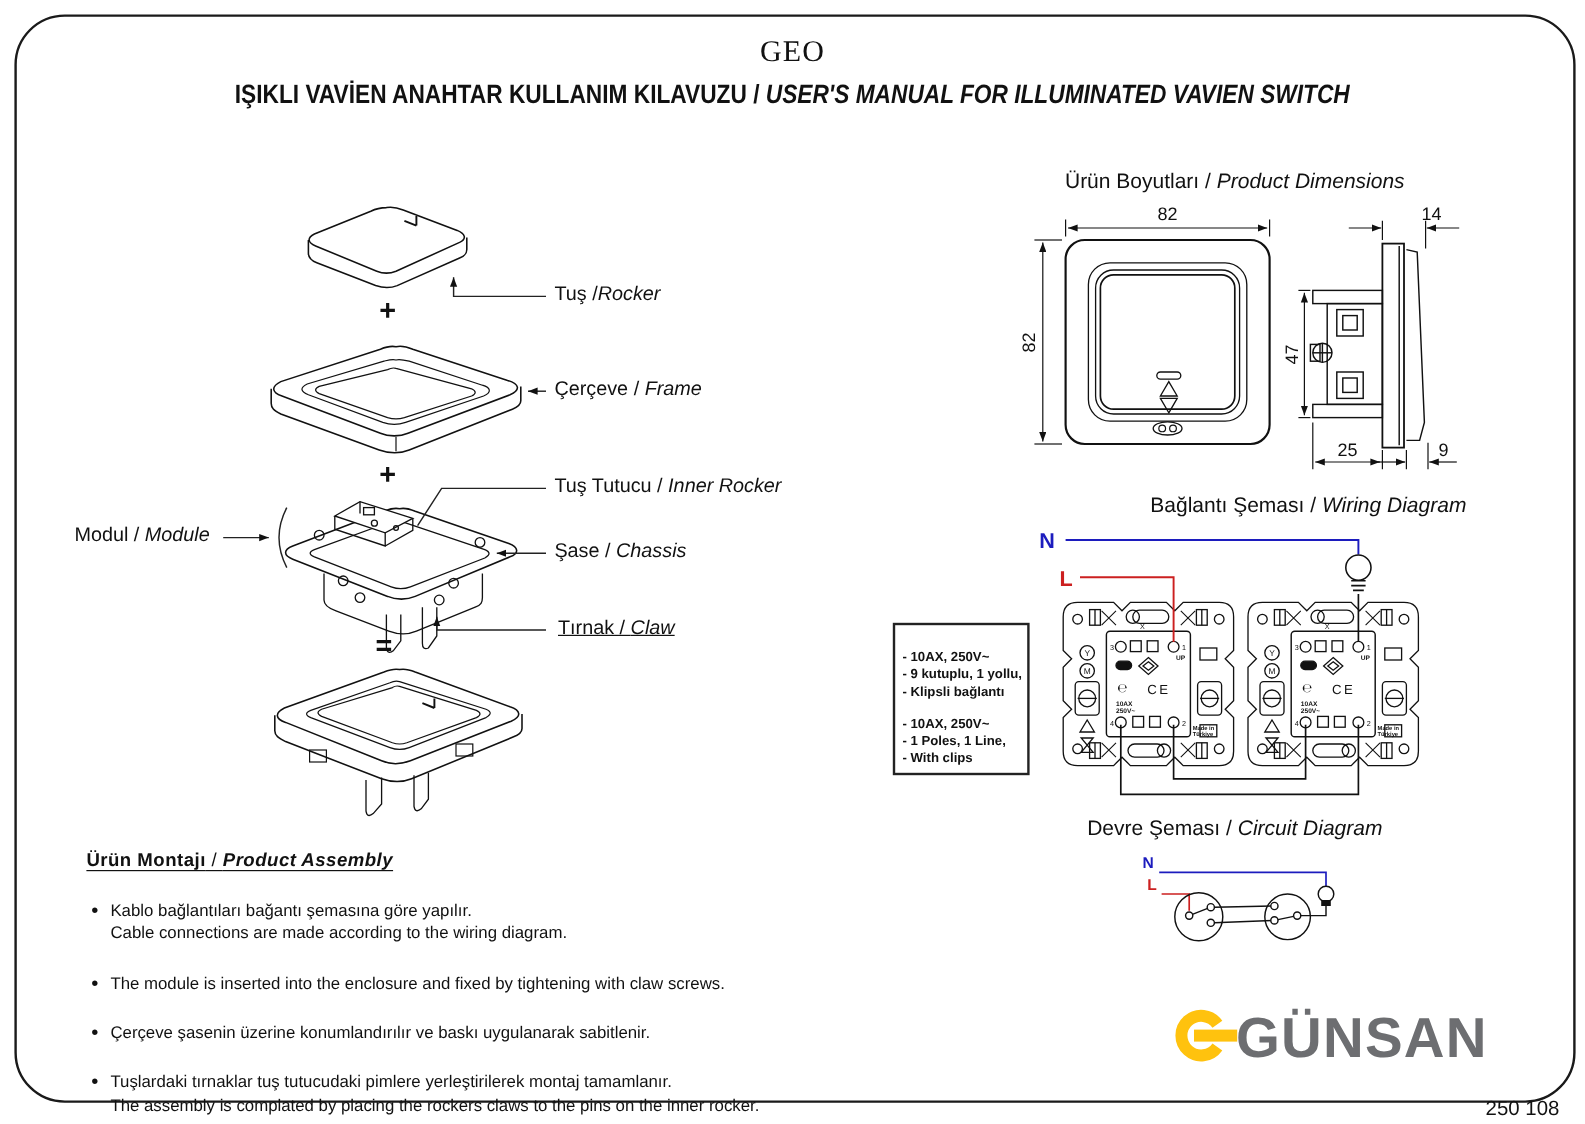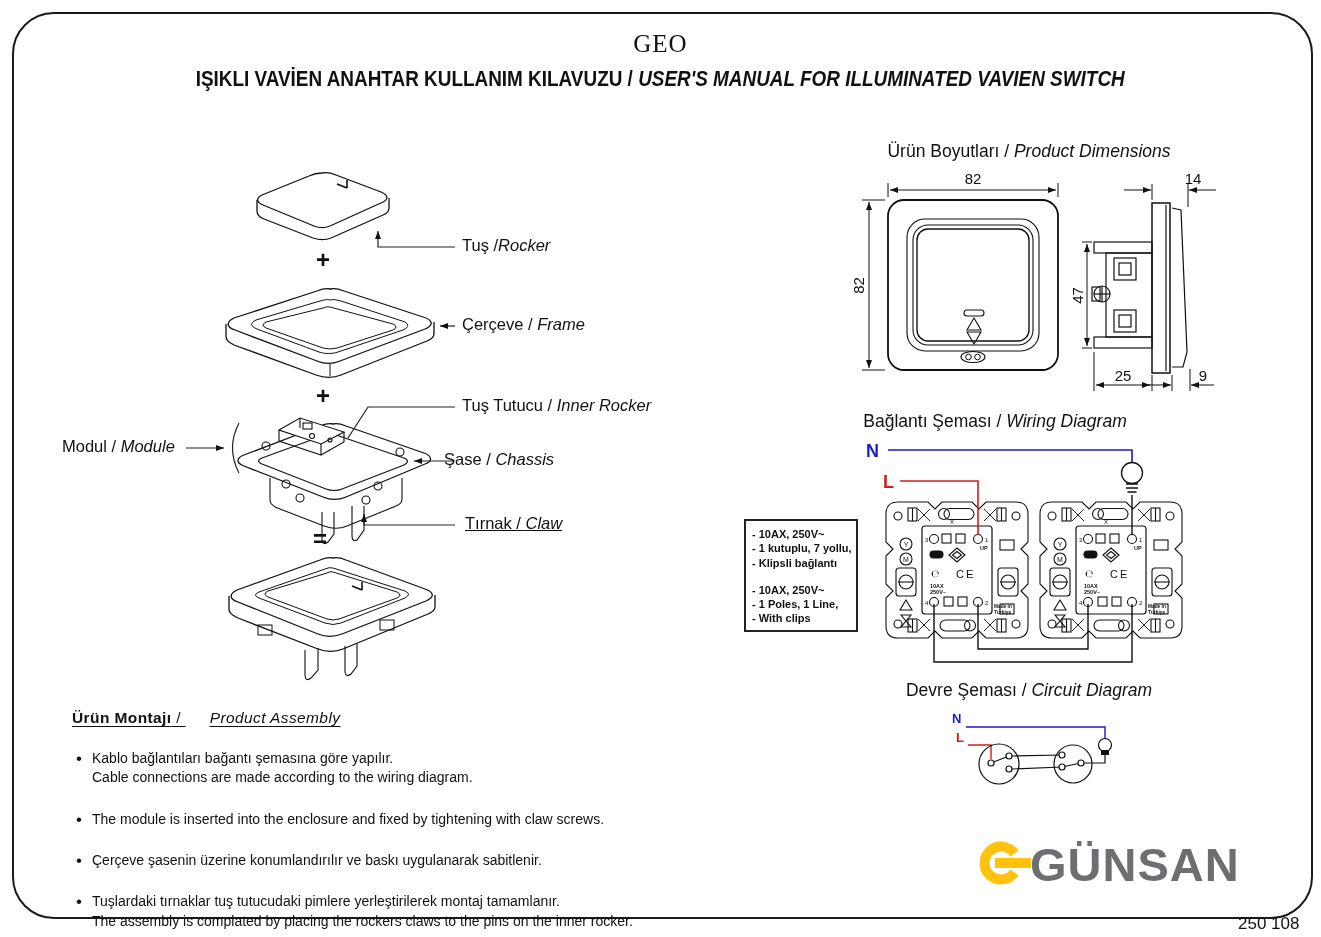--- a/index.html
+++ b/index.html
@@ -16,28 +16,28 @@
   #subtitle .squeeze{display:inline-block;transform:scaleX(.86);transform-origin:center;white-space:pre;}
   #subtitle i{font-style:italic;}
   .h2{font-size:17.5px;white-space:pre;}
   .h2 i{font-style:italic;}
   .plabel{font-size:16.5px;white-space:pre;text-align:center;}
   .plabel i{font-style:italic;}
   .sym{font-size:24px;font-weight:bold;}
   .dim{font-size:15px;}
   .rot{transform:rotate(-90deg);transform-origin:center;}
   #specs-box{left:744px;top:519px;width:100px;height:103px;border:2px solid #222;
-        padding:6px 4px 0 6px;font-size:11px;font-weight:bold;line-height:1.3;}
+        padding:20px 4px 0 6px;font-size:11px;font-weight:bold;line-height:1.3;}
   .spec-line{white-space:pre;}
   .spec-line::before{content:"- ";}
   .spec-gap{height:13px;}
   #assembly{left:72px;top:709px;width:640px;}
   #assembly-heading{font-size:15.5px;letter-spacing:.4px;white-space:pre;}
   #assembly-heading .u{text-decoration:underline;text-underline-offset:3px;}
-  #assembly-heading i{font-style:italic;font-weight:normal;margin-left:24px;}
+  #assembly-heading i{font-style:italic;font-weight:bold;}
   #assembly-heading .tr{font-weight:bold;}
   .step{position:relative;padding-left:20px;margin-top:22px;font-size:14px;line-height:1.38;}
   .step::before{content:"\2022";position:absolute;left:4px;top:-2px;font-size:17px;}
   .step .en{}
   #footer-code{left:1238px;top:914px;font-size:17px;}
 </style>
 </head>
 <body>
 
 <div id="page">
@@ -267,39 +267,39 @@
   </svg>
 
   <div class="abs" id="subtitle">
     <span class="squeeze"><span>IŞIKLI VAVİEN ANAHTAR KULLANIM KILAVUZU</span><span> / </span><i>USER'S MANUAL FOR ILLUMINATED VAVIEN SWITCH</i></span>
   </div>
   <div class="abs" id="brand-title">GEO</div>
 
   <div class="abs plabel" style="left:462px;top:236px;"><span>Tuş /</span><i>Rocker</i></div>
   <div class="abs plabel" style="left:462px;top:315px;"><span>Çerçeve / </span><i>Frame</i></div>
   <div class="abs plabel" style="left:462px;top:396px;"><span>Tuş Tutucu / </span><i>Inner Rocker</i></div>
-  <div class="abs plabel" style="left:444px;top:450px;"><span>Şase / </span><i>Chassis</i></div>
+  <div class="abs plabel" style="left:462px;top:450px;"><span>Şase / </span><i>Chassis</i></div>
   <div class="abs plabel" style="left:465px;top:514px;text-decoration:underline;"><span>Tırnak / </span><i>Claw</i></div>
   <div class="abs plabel" style="left:62px;top:437px;"><span>Modul / </span><i>Module</i></div>
   <div class="abs sym" style="left:308px;top:246px;width:30px;text-align:center;">+</div>
   <div class="abs sym" style="left:308px;top:382px;width:30px;text-align:center;">+</div>
   <div class="abs sym" style="left:305px;top:525px;width:30px;text-align:center;">=</div>
 
   <div class="abs h2 c" style="left:829px;top:141px;width:400px;"><span>Ürün Boyutları</span><span> / </span><i>Product Dimensions</i></div>
   <div class="abs dim c" style="left:958px;top:170px;width:30px;">82</div>
   <div class="abs dim c rot" style="left:843px;top:277px;width:30px;">82</div>
   <div class="abs dim c" style="left:1178px;top:170px;width:30px;">14</div>
   <div class="abs dim c rot" style="left:1062px;top:287px;width:30px;">47</div>
   <div class="abs dim c" style="left:1108px;top:367px;width:30px;">25</div>
   <div class="abs dim c" style="left:1194px;top:367px;width:18px;">9</div>
 
-  <div class="abs h2 c" style="left:795px;top:411px;width:400px;"><span>Bağlantı Şeması</span><span> / </span><i>Wiring Diagram</i></div>
+  <div class="abs h2 c" style="left:822px;top:411px;width:400px;text-align:right;"><span>Bağlantı Şeması</span><span> / </span><i>Wiring Diagram</i></div>
   <div class="abs" id="specs-box">
     <div class="spec-line">10AX, 250V~</div>
-    <div class="spec-line">1 kutuplu, 7 yollu,</div>
+    <div class="spec-line">9 kutuplu, 1 yollu,</div>
     <div class="spec-line">Klipsli bağlantı</div>
     <div class="spec-gap"></div>
     <div class="spec-line">10AX, 250V~</div>
     <div class="spec-line">1 Poles, 1 Line,</div>
     <div class="spec-line">With clips</div>
   </div>
 
   <div class="abs h2 c" style="left:829px;top:680px;width:400px;"><span>Devre Şeması</span><span> / </span><i>Circuit Diagram</i></div>
 
   <div class="abs" id="assembly">

